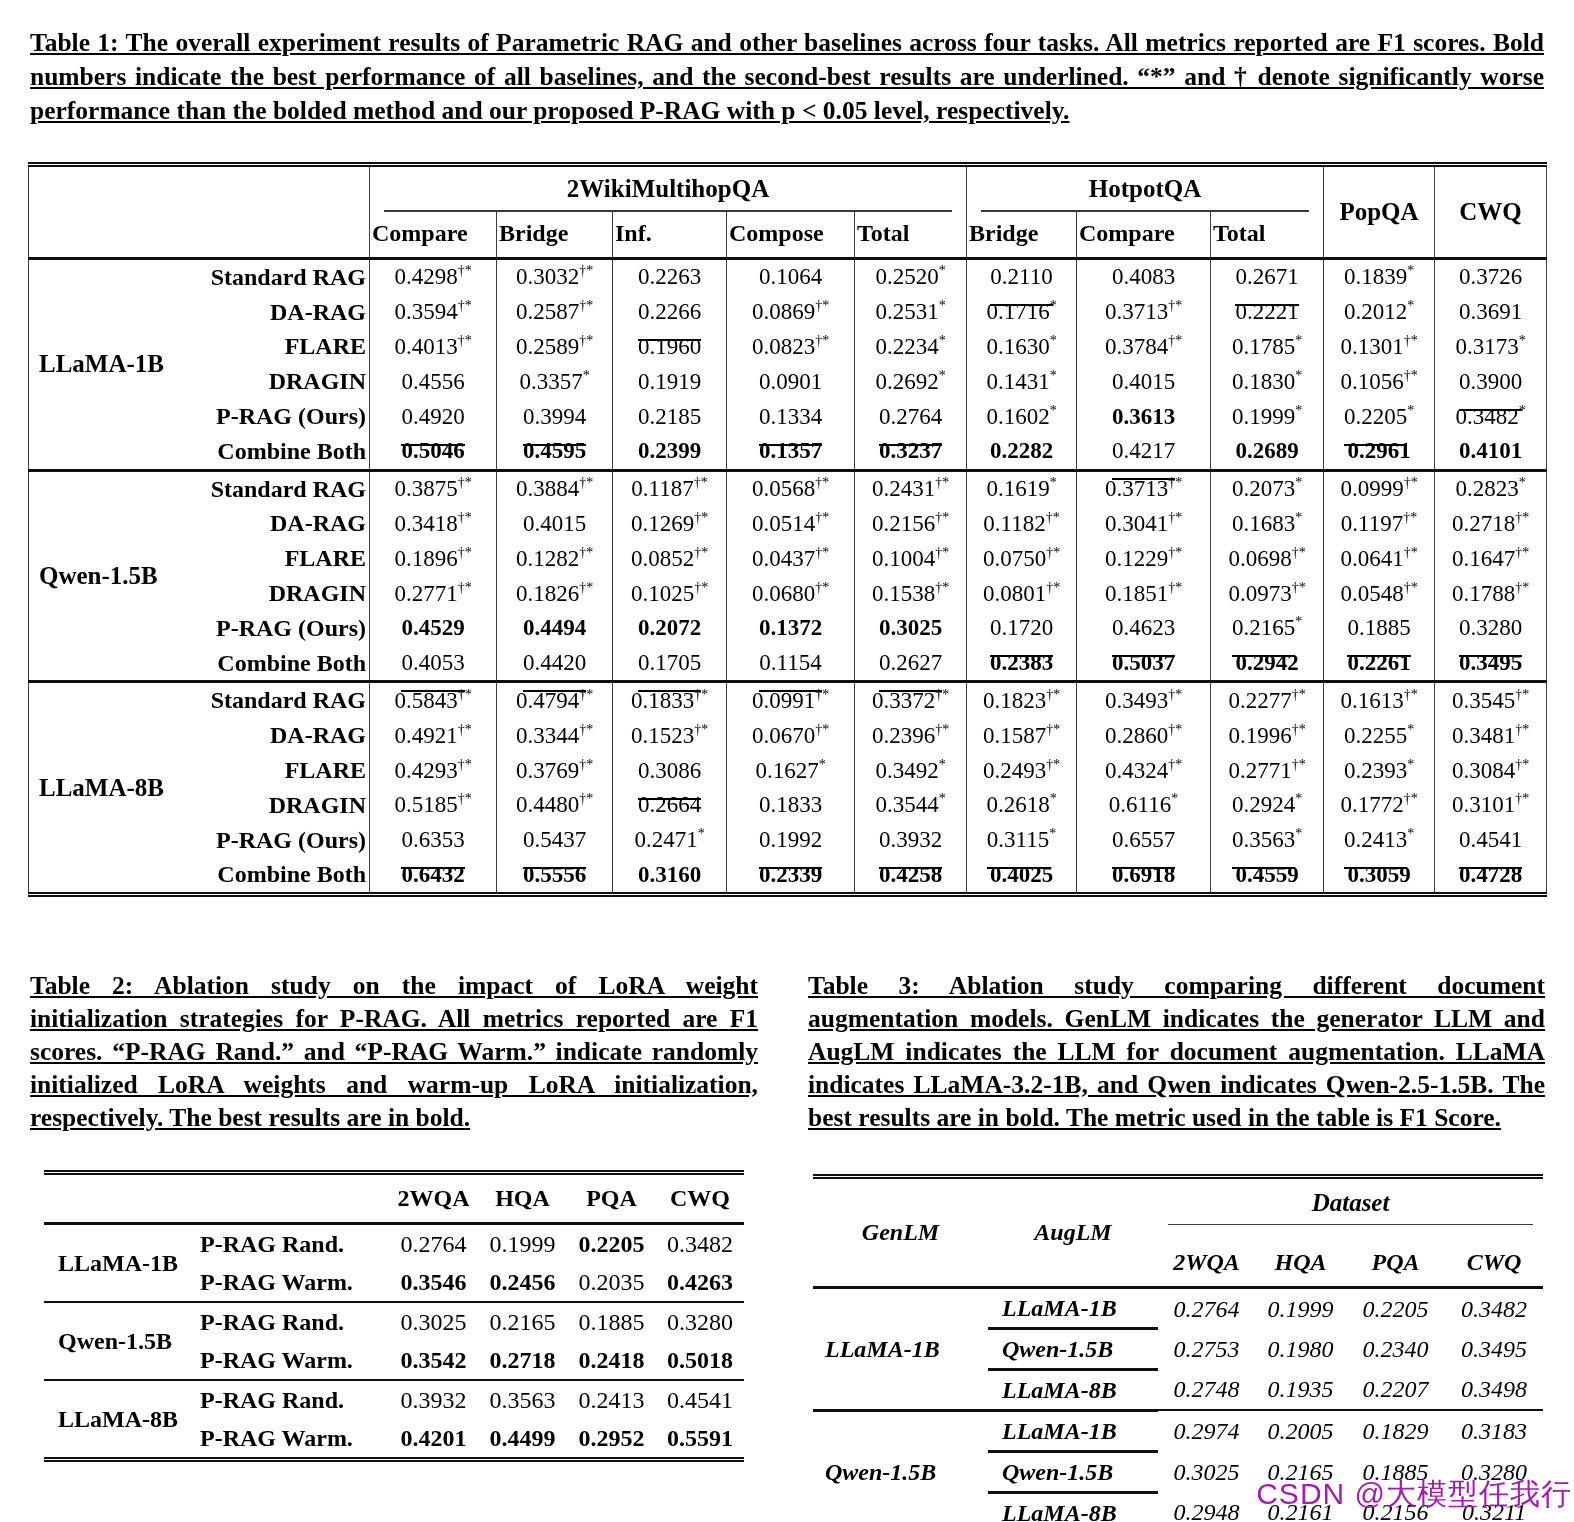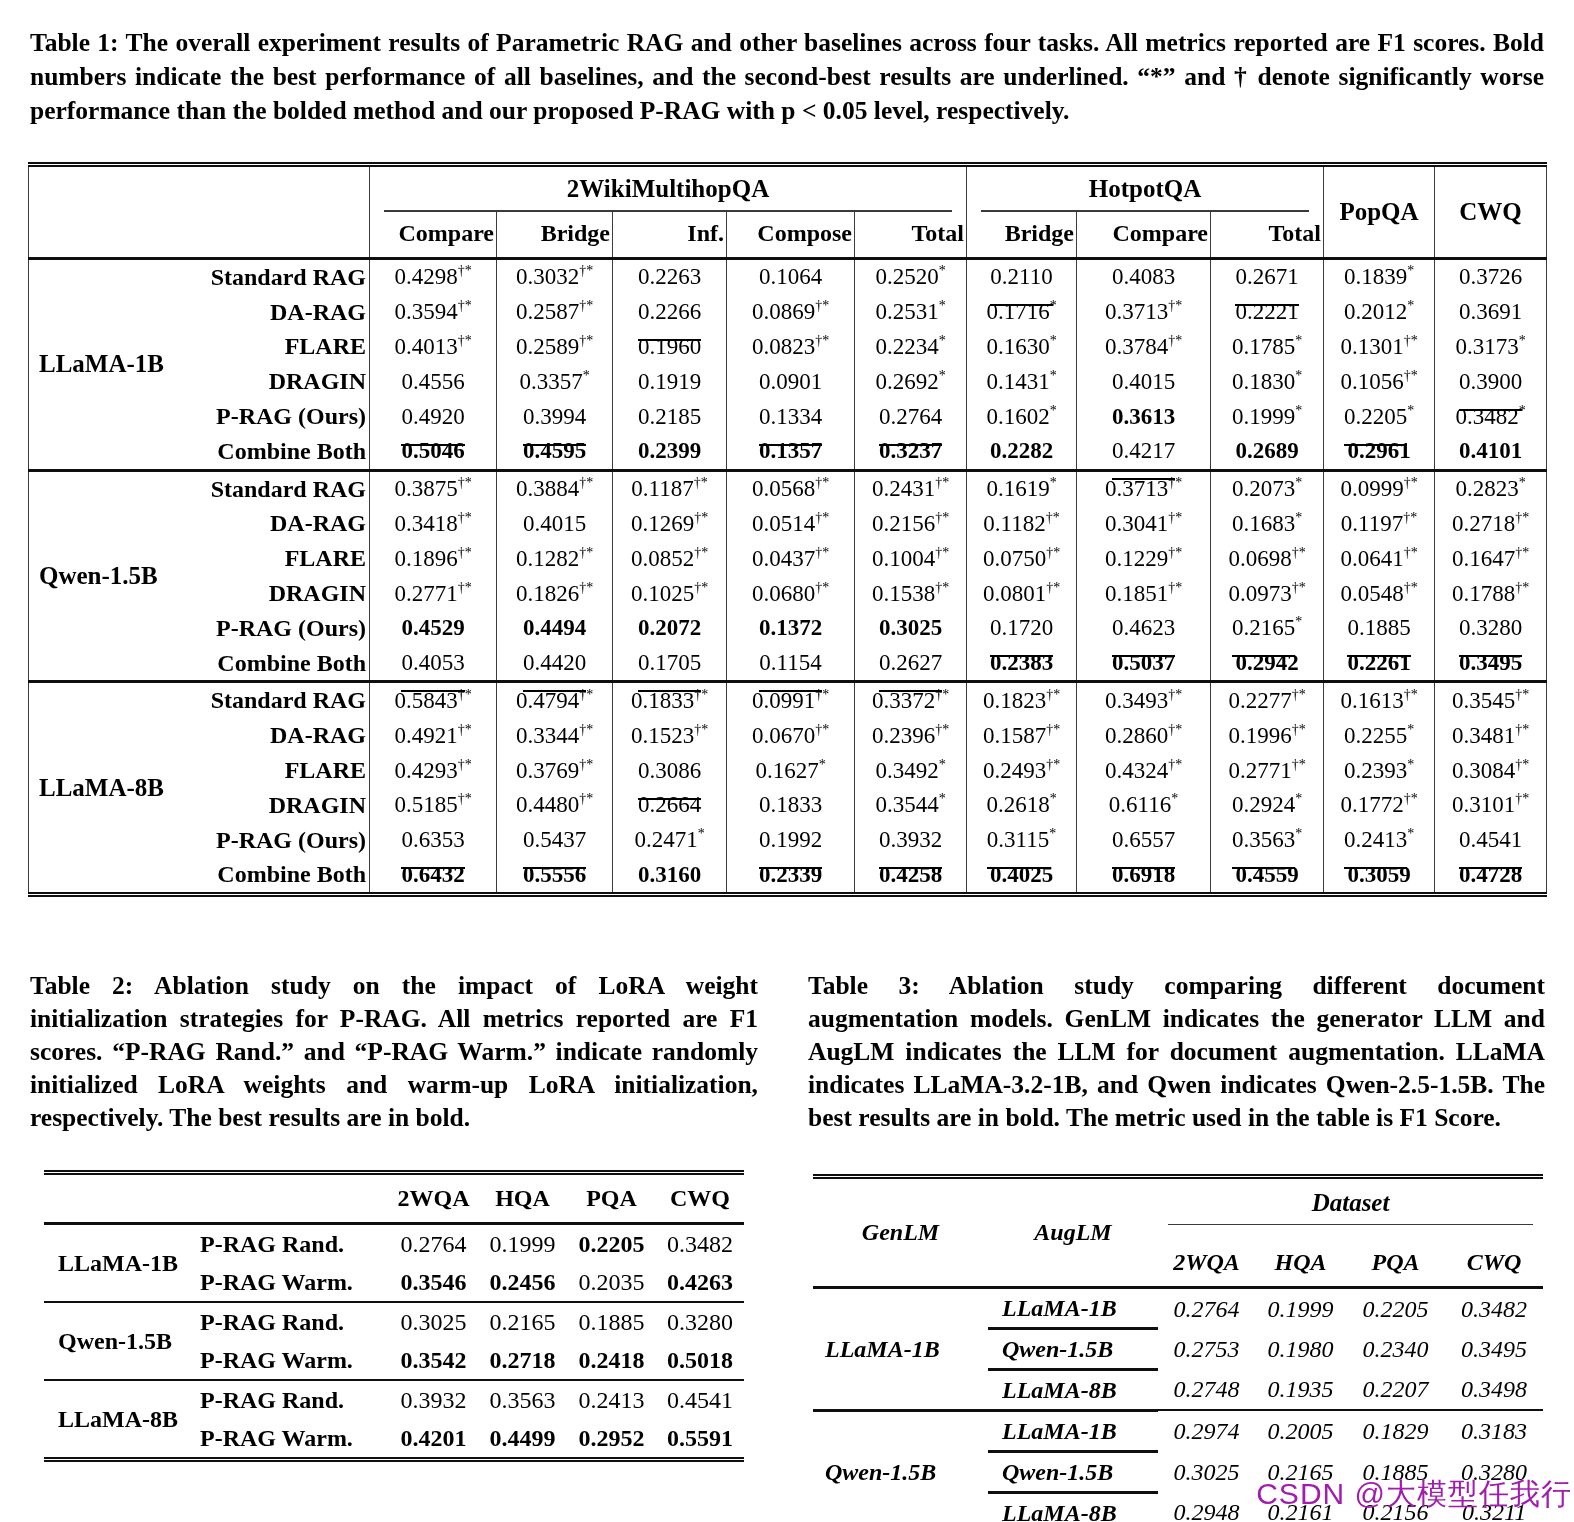--- a/index.html
+++ b/index.html
@@ -1,34 +1,34 @@
 <!DOCTYPE html>
 <html><head>
 <meta charset="utf-8">
 <style>
   html,body{margin:0;padding:0;background:#fff;}
   body{width:1574px;height:1522px;position:relative;overflow:hidden;
        font-family:"Liberation Serif","DejaVu Serif",serif;color:#000;}
-  .caption{font-weight:bold;text-align:justify;}
+  .caption{font-weight:bold;text-align:justify;text-decoration:underline;}
   #cap1{margin:26px 30px 0 30px;font-size:25.5px;line-height:34px;}
   table{border-collapse:collapse;table-layout:fixed;}
   sup{font-size:14px;line-height:0;vertical-align:super;}
   .ul{border-bottom:2px solid #000;padding-bottom:15px;}
   .b{font-weight:bold;}
 
   
   .t1{margin:34px 0 0 28px;width:1518px;font-size:23px;
       border-top:5px double #0f0f0f;border-bottom:5px double #0f0f0f;}
   .t1 th,.t1 td{border-left:1px solid #3c3c3c;border-right:1px solid #3c3c3c;
       padding:3px 3px;line-height:1.2;vertical-align:middle;}
   .t1 thead th{font-weight:bold;}
   .t1 .group{padding:7px 0 0 0;}
   .t1 .glabel{display:block;font-size:25px;padding-bottom:6px;}
   .t1 .grule{display:block;height:0;border-bottom:2px solid #3a3a3a;margin:0 14px;}
-  .t1 tr.sub th{font-size:24px;padding:7px 2px 9px 2px;text-align:right;}
+  .t1 tr.sub th{font-size:24px;padding:7px 2px 9px 2px;text-align:left;}
   .t1 th.single{font-size:25px;text-align:center;}
   .t1 tr.sub th,.t1 th.single,.t1 th.corner{border-bottom:3.5px solid #0f0f0f;}
   .t1 td{text-align:center;}
   .t1 th.model{text-align:left;font-size:25px;padding-left:10px;border-right:none;}
   .t1 th.method{text-align:right;font-size:24px;padding-left:8px;border-left:none;}
   .t1 tbody tr.bstart th,.t1 tbody tr.bstart td{border-top:3px solid #0f0f0f;}
 
   
   .bottom{display:flex;margin-top:46px;}
   .colL{width:728px;margin-left:30px;}

